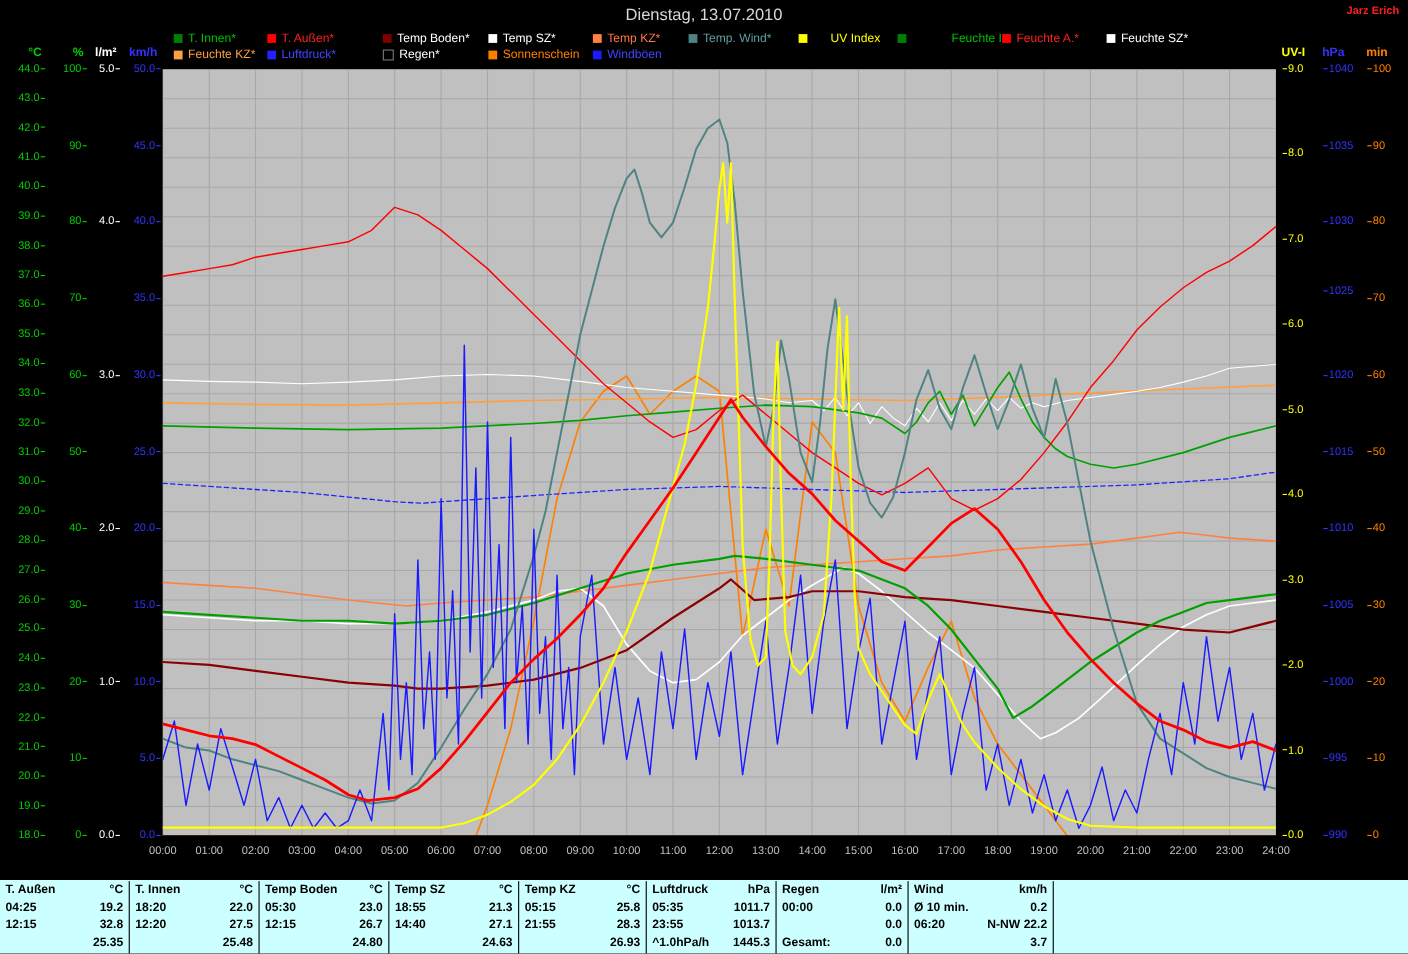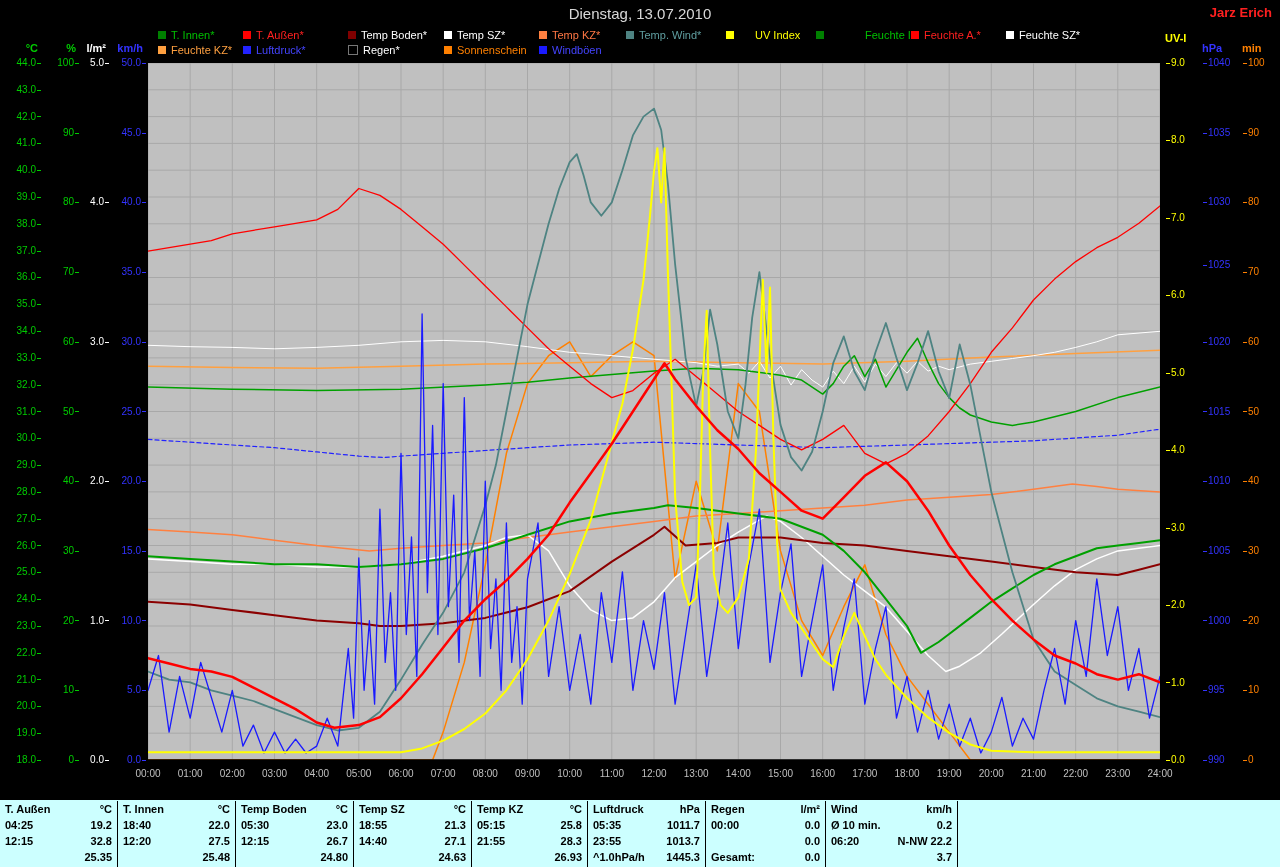--- a/index.html
+++ b/index.html
@@ -1,18 +1,18 @@
 <!DOCTYPE html>
 <html><head>
 <meta charset="utf-8">
 <style>
   html,body{margin:0;padding:0;background:#000;width:1280px;height:867px;overflow:hidden;
     font-family:"Liberation Sans", sans-serif;position:relative;}
   #page-title{position:absolute;top:5px;left:0;right:0;text-align:center;color:#d8d8d8;font-size:15px;}
-  #watermark{position:absolute;top:5px;right:8px;color:#ff2020;font-size:13px;font-weight:bold;}
+  #watermark{position:absolute;top:5px;right:8px;color:#ff2020;font-size:10px;font-weight:bold;}
   #legend{position:absolute;left:158px;top:29px;display:grid;row-gap:3px;}
   .legend-item{display:flex;align-items:center;gap:5px;font-size:11px;height:12px;white-space:nowrap;}
   .legend-item .sq{width:8px;height:8px;display:inline-block;flex:0 0 8px;}
   #axis-layer span.unit-label{position:absolute;font-size:11px;font-weight:bold;white-space:nowrap;}
   #axis-layer span.tick{position:absolute;font-size:10px;height:12px;line-height:12px;white-space:nowrap;}
   #axis-layer span.tick.tl{width:46px;text-align:right;}
   .dash{display:inline-block;width:4px;height:1px;background:currentColor;vertical-align:middle;margin:0 1px;}
   #chart-svg{position:absolute;left:148px;top:63px;background:#c0c0c0;}
   #x-axis span{position:absolute;top:768px;width:36px;text-align:center;font-size:10px;color:#c0c0c0;}
   #stats-table{position:absolute;left:0;top:800px;width:1280px;height:67px;background:#ccffff;
@@ -142,21 +142,21 @@
     <span class="tick tl" style="color: rgb(51, 51, 255); top: 126.7px; left: 101px;">45.0<i class="dash"></i></span>
     <span class="tick tl" style="color: rgb(51, 51, 255); top: 196.4px; left: 101px;">40.0<i class="dash"></i></span>
     <span class="tick tl" style="color: rgb(51, 51, 255); top: 266.1px; left: 101px;">35.0<i class="dash"></i></span>
     <span class="tick tl" style="color: rgb(51, 51, 255); top: 335.8px; left: 101px;">30.0<i class="dash"></i></span>
     <span class="tick tl" style="color: rgb(51, 51, 255); top: 405.5px; left: 101px;">25.0<i class="dash"></i></span>
     <span class="tick tl" style="color: rgb(51, 51, 255); top: 475.2px; left: 101px;">20.0<i class="dash"></i></span>
     <span class="tick tl" style="color: rgb(51, 51, 255); top: 544.9px; left: 101px;">15.0<i class="dash"></i></span>
     <span class="tick tl" style="color: rgb(51, 51, 255); top: 614.6px; left: 101px;">10.0<i class="dash"></i></span>
     <span class="tick tl" style="color: rgb(51, 51, 255); top: 684.3px; left: 101px;">5.0<i class="dash"></i></span>
     <span class="tick tl" style="color: rgb(51, 51, 255); top: 754px; left: 101px;">0.0<i class="dash"></i></span>
-    <span class="unit-label" style="color: rgb(255, 255, 0); top: 32px; left: 1165px;">UV-I</span>
+    <span class="unit-label" style="color: rgb(255, 255, 0); top: 42px; left: 1165px;">UV-I</span>
     <span class="tick tr" style="color: rgb(255, 255, 0); top: 57px; left: 1165px;"><i class="dash"></i>9.0</span>
     <span class="tick tr" style="color: rgb(255, 255, 0); top: 134.444px; left: 1165px;"><i class="dash"></i>8.0</span>
     <span class="tick tr" style="color: rgb(255, 255, 0); top: 211.889px; left: 1165px;"><i class="dash"></i>7.0</span>
     <span class="tick tr" style="color: rgb(255, 255, 0); top: 289.333px; left: 1165px;"><i class="dash"></i>6.0</span>
     <span class="tick tr" style="color: rgb(255, 255, 0); top: 366.778px; left: 1165px;"><i class="dash"></i>5.0</span>
     <span class="tick tr" style="color: rgb(255, 255, 0); top: 444.222px; left: 1165px;"><i class="dash"></i>4.0</span>
     <span class="tick tr" style="color: rgb(255, 255, 0); top: 521.667px; left: 1165px;"><i class="dash"></i>3.0</span>
     <span class="tick tr" style="color: rgb(255, 255, 0); top: 599.111px; left: 1165px;"><i class="dash"></i>2.0</span>
     <span class="tick tr" style="color: rgb(255, 255, 0); top: 676.556px; left: 1165px;"><i class="dash"></i>1.0</span>
     <span class="tick tr" style="color: rgb(255, 255, 0); top: 754px; left: 1165px;"><i class="dash"></i>0.0</span>
@@ -301,21 +301,21 @@
         <span></span>
         <span>25.35</span>
       </div>
     </div>
     <div class="tcol" style="width: 118px;">
       <div class="tline">
         <span>T. Innen</span>
         <span>°C</span>
       </div>
       <div class="tline">
-        <span>18:40</span>
+        <span>18:20</span>
         <span>22.0</span>
       </div>
       <div class="tline">
         <span>12:20</span>
         <span>27.5</span>
       </div>
       <div class="tline">
         <span></span>
         <span>25.48</span>
       </div>

